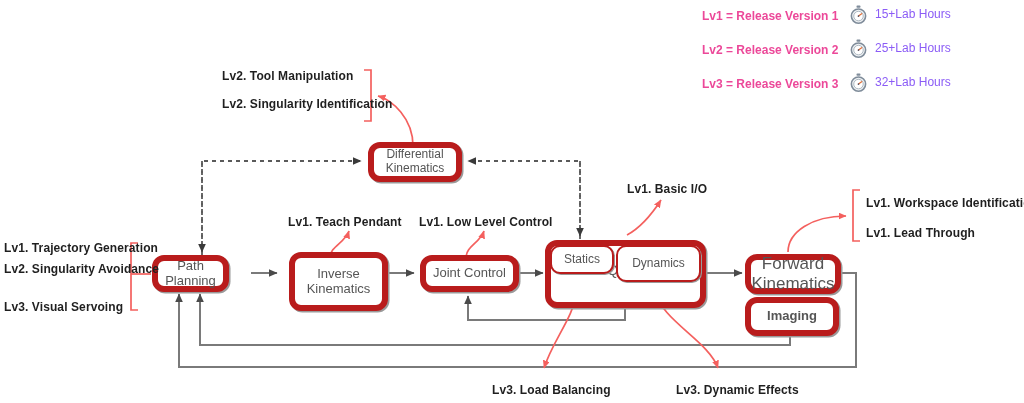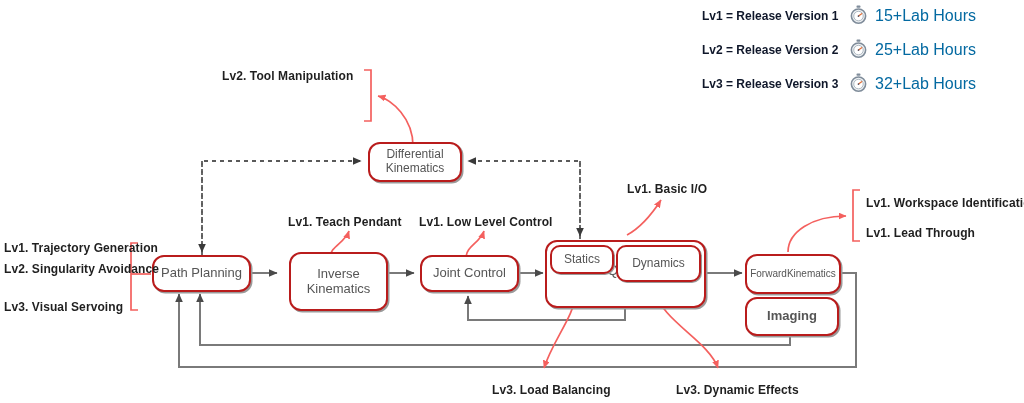--- a/index.html
+++ b/index.html
@@ -1,32 +1,32 @@
 <!DOCTYPE html>
 <html><head>
 <meta charset="utf-8">
 <style>
   html,body{margin:0;padding:0;background:#ffffff;}
   body{width:1024px;height:403px;position:relative;overflow:hidden;
        font-family:"Liberation Sans",sans-serif;color:#3a3a3a;}
   #stage{position:absolute;left:0;top:0;width:1024px;height:403px;}
   svg#wires{position:absolute;left:0;top:0;width:1024px;height:403px;}
 
-  .box{position:absolute;box-sizing:border-box;border:2px solid #b91c1c;
+  .box{position:absolute;box-sizing:border-box;border:6px solid #b91c1c;
        border-radius:12px;background:#ffffff;display:flex;align-items:center;
        justify-content:center;text-align:center;color:#555;font-size:13px;
        line-height:1.15;box-shadow:1.5px 1.5px 0 #9a9a9a;}
   .box.sub{border-width:2px;border-radius:10px;font-size:12px;box-shadow:1px 1px 0 #9a9a9a;}
   .box.outer{align-items:center;justify-content:center;padding-bottom:8px;
              font-size:14px;color:#5a5a5a;}
 
   .anno{position:absolute;font-size:12px;color:#1f1f1f;white-space:nowrap;
         font-weight:600;letter-spacing:.1px;}
-  .legend-key{position:absolute;font-size:12px;font-weight:700;color:#0f172a;}
-  .legend-hours{position:absolute;font-size:16px;color:#0369a1;}
+  .legend-key{position:absolute;font-size:12px;font-weight:700;color:#ec4899;}
+  .legend-hours{position:absolute;font-size:12px;color:#8b5cf6;}
   .sw{position:absolute;width:19px;height:19px;}
 </style>
 </head>
 <body>
 
 <div id="stage">
 
   <svg id="wires" viewBox="0 0 1024 403" xmlns="http://www.w3.org/2000/svg">
     <defs>
       <marker id="ah" markerWidth="9" markerHeight="8" refX="8.4" refY="4" orient="auto" markerUnits="userSpaceOnUse">
@@ -80,21 +80,21 @@
       <path d="M466,258 C466,246 480,243 484,231" marker-end="url(#ahr)"></path>
 
       <path d="M627,235 C640,228 652,214 661,200" marker-end="url(#ahr)"></path>
 
       <path d="M578,290 C572,320 553,340 544,368" marker-end="url(#ahr)"></path>
 
       <path d="M655,290 C660,320 708,340 718,368" marker-end="url(#ahr)"></path>
     </g>
   </svg>
 
-  <div class="box" style="left:152px;top:255px;width:99px;height:37px;">
+  <div class="box" style="left:152px;top:255px;width:77px;height:37px;">
     <span>Path Planning</span>
   </div>
 
   <div class="box" style="left:289px;top:252px;width:99px;height:59px;flex-direction:column;">
     <span>Inverse</span>
     <span>Kinematics</span>
   </div>
 
   <div class="box" style="left:420px;top:255px;width:99px;height:37px;">
     <span>Joint Control</span>
@@ -108,33 +108,34 @@
   <div class="box outer" style="left:545px;top:240px;width:161px;height:68px;">
     <span>QArm</span>
   </div>
   <div class="box sub" style="left:550px;top:245px;width:64px;height:29px;">
     <span>Statics</span>
   </div>
   <div class="box sub" style="left:616px;top:245px;width:85px;height:37px;">
     <span>Dynamics</span>
   </div>
 
-  <div class="box" style="left:745px;top:254px;width:96px;height:40px;flex-direction:row;font-size:10px;">
+  <div class="box" style="left:745px;top:254px;width:96px;height:40px;flex-direction:column;font-size:17px;">
     <span>Forward</span>
     <span>Kinematics</span>
   </div>
   <div class="box" style="left:745px;top:297px;width:94px;height:39px;font-weight:bold;">
     <span>Imaging</span>
   </div>
 
   <div class="anno" style="left:4px;top:241px;">Lv1. Trajectory Generation</div>
   <div class="anno" style="left:4px;top:262px;">Lv2. Singularity Avoidance</div>
   <div class="anno" style="left:4px;top:300px;">Lv3. Visual Servoing</div>
 
   <div class="anno" style="left:222px;top:69px;">Lv2. Tool Manipulation</div>
+  <div class="anno" style="left:222px;top:97px;">Lv2. Singularity Identification</div>
 
   <div class="anno" style="left:866px;top:196px;">Lv1.  Workspace Identification</div>
   <div class="anno" style="left:866px;top:226px;">Lv1. Lead Through</div>
 
   <div class="anno" style="left:288px;top:215px;">Lv1. Teach Pendant</div>
   <div class="anno" style="left:419px;top:215px;">Lv1.  Low Level Control</div>
   <div class="anno" style="left:604px;top:182px;padding-left:23px;">Lv1. Basic I/O</div>
   <div class="anno" style="left:492px;top:383px;">Lv3.  Load Balancing</div>
   <div class="anno" style="left:676px;top:383px;">Lv3.  Dynamic Effects</div>
 

